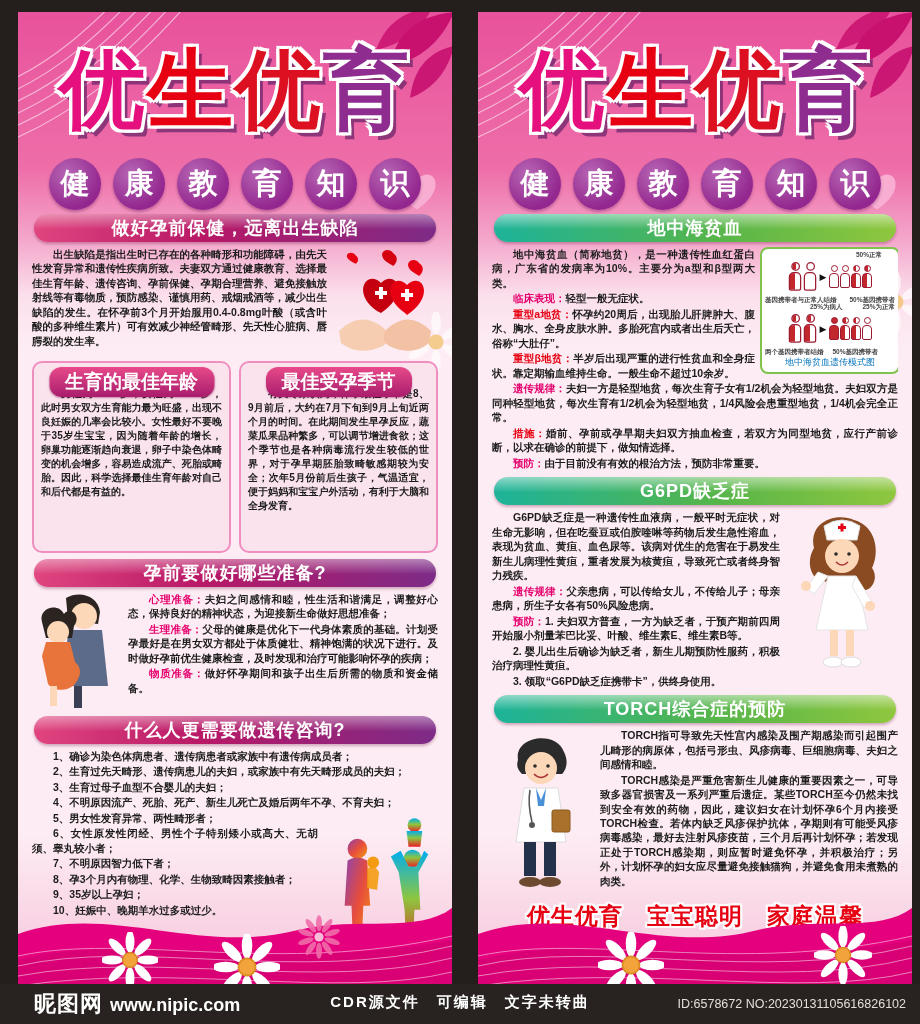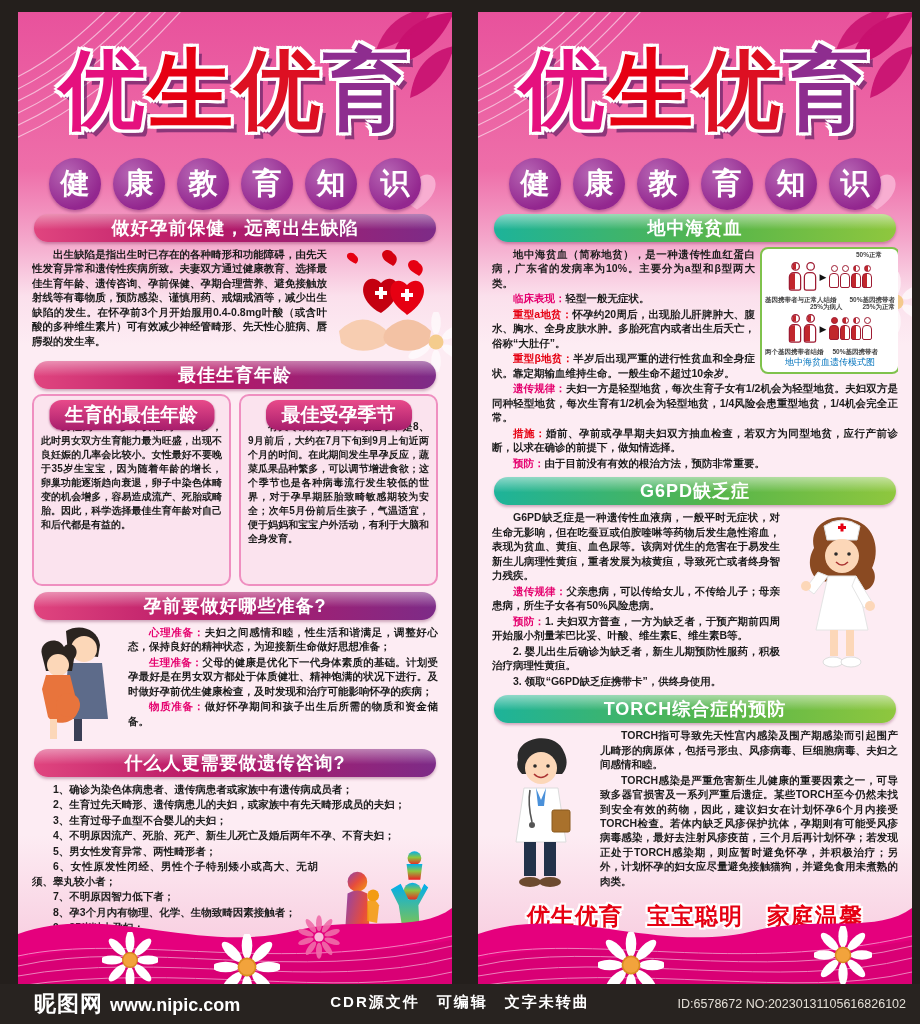--- a/index.html
+++ b/index.html
@@ -178,21 +178,20 @@
                 <rect x="72" y="42" width="4" height="12" fill="#fff"></rect>
               <path d="M6 84 Q28 62 52 82 Q60 92 50 99 Q26 110 8 96 Z" fill="#f7cdb1"></path>
               <path d="M98 84 Q76 62 54 82 Q46 92 56 99 Q80 110 96 96 Z" fill="#f3c2a4"></path>
             </svg>
           </div>
           <p class="p">出生缺陷是指出生时已存在的各种畸形和功能障碍，由先天性发育异常和遗传性疾病所致。夫妻双方通过健康教育、选择最佳生育年龄、遗传咨询、孕前保健、孕期合理营养、避免接触放射线等有毒物质，预防感染、谨慎用药、戒烟戒酒等，减少出生缺陷的发生。在怀孕前3个月开始服用0.4-0.8mg叶酸（或含叶酸的多种维生素片）可有效减少神经管畸形、先天性心脏病、唇腭裂的发生率。</p>
         </div>
       </div>
 
       <div class="sec">
-        <div class="hdr hdr-left">最佳生育年龄</div>
         <div class="cols">
           <div class="box">
             <div class="box-label">生育的最佳年龄</div>
             <p class="p">男性为25-35岁，女性为25-29岁，此时男女双方生育能力最为旺盛，出现不良妊娠的几率会比较小。女性最好不要晚于35岁生宝宝，因为随着年龄的增长，卵巢功能逐渐趋向衰退，卵子中染色体畸变的机会增多，容易造成流产、死胎或畸胎。因此，科学选择最佳生育年龄对自己和后代都是有益的。</p>
           </div>
           <div class="box">
             <div class="box-label">最佳受孕季节</div>
             <p class="p">有关专家认为，怀孕最佳季节是8、9月前后，大约在7月下旬到9月上旬近两个月的时间。在此期间发生早孕反应，蔬菜瓜果品种繁多，可以调节增进食欲；这个季节也是各种病毒流行发生较低的世界，对于孕早期胚胎致畸敏感期较为安全；次年5月份前后生孩子，气温适宜，便于妈妈和宝宝户外活动，有利于大脑和全身发育。</p>
           </div>
         </div>

